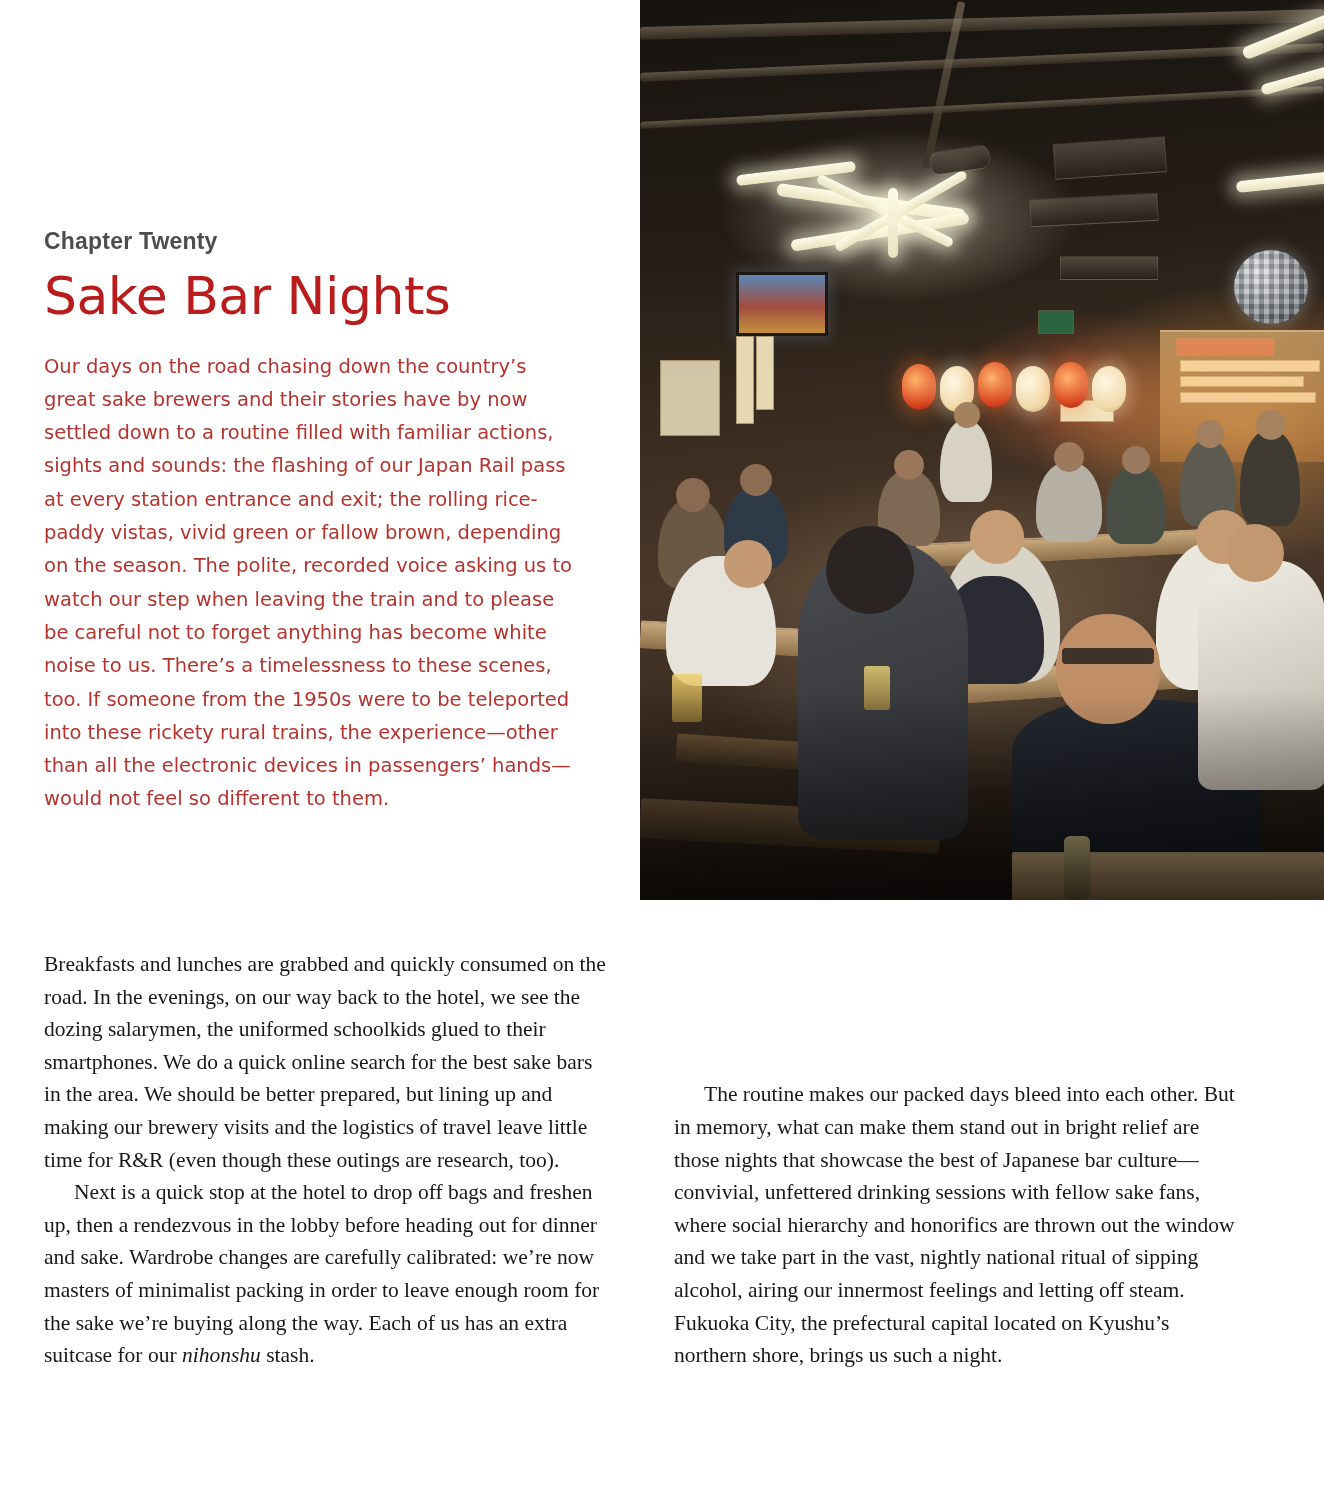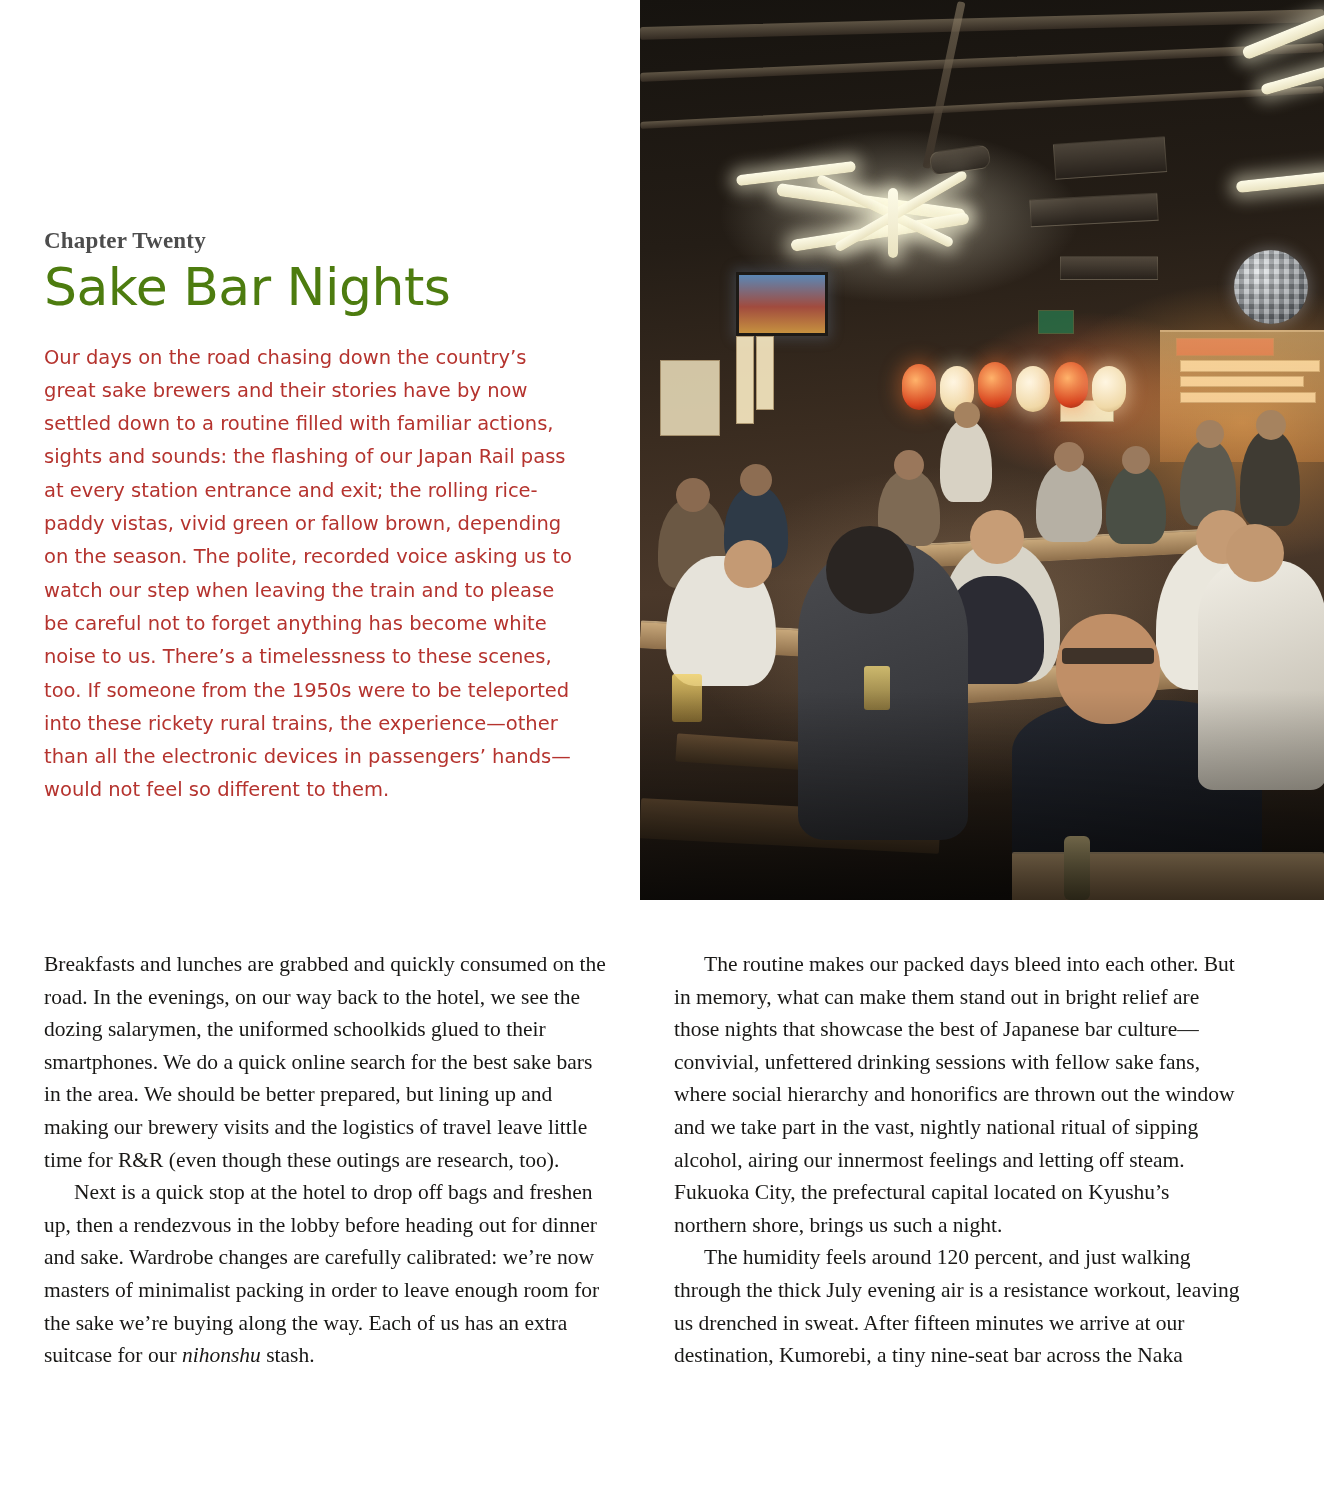--- a/index.html
+++ b/index.html
@@ -17,33 +17,33 @@
   }
 
   
   .opener {
     position: absolute;
     left: 44px;
     top: 228px;
     width: 540px;
   }
   .chapter-label {
-    font-family: Liberation Serif, serif;
+    font-family: Liberation Sans, sans-serif;
     font-weight: bold;
     font-size: 23px;
     letter-spacing: 0.2px;
     color: #4d4d4d;
-    margin: 0 0 6px 0;
+    margin: 0 0 14px 0;
   }
   .chapter-title {
     font-family: "DejaVu Sans", sans-serif;
     font-size: 52px;
     line-height: 1.05;
     font-weight: 400;
-    color: #4d7c0f;
+    color: #b91c1c;
     margin: 0 0 26px 0;
     letter-spacing: -0.5px;
   }
   .lede {
     font-family: "DejaVu Sans", sans-serif;
     font-size: 19.5px;
     line-height: 33.3px;
     color: #b5332e;
     margin: 0;
     width: 530px;
@@ -310,17 +310,16 @@
 
   <div class="body-cols">
     <div class="col">
       <p>Breakfasts and lunches are grabbed and quickly consumed on the road. In the evenings, on our way back to the hotel, we see the dozing salarymen, the uniformed schoolkids glued to their smartphones. We do a quick online search for the best sake bars in the area. We should be better prepared, but lining up and making our brewery visits and the logistics of travel leave little time for R&amp;R (even though these outings are research, too).</p>
       <p class="indent">
         <span></span><span id="left-p2"><span>Next is a quick stop at the hotel to drop off bags and freshen up, then a rendezvous in the lobby before heading out for dinner and sake. Wardrobe changes are carefully calibrated: we’re now masters of minimalist packing in order to leave enough room for the sake we’re buying along the way. Each of us has an extra suitcase for our </span><em>nihonshu</em><span> stash.</span></span>
       </p>
     </div>
     <div class="col">
       <p class="indent">The routine makes our packed days bleed into each other. But in memory, what can make them stand out in bright relief are those nights that showcase the best of Japanese bar culture—convivial, unfettered drinking sessions with fellow sake fans, where social hierarchy and honorifics are thrown out the window and we take part in the vast, nightly national ritual of sipping alcohol, airing our innermost feelings and letting off steam. Fukuoka City, the prefectural capital located on Kyushu’s northern shore, brings us such a night.</p>
-      <p class="indent">The humidity feels around 120 percent, and just walking through the thick July evening air is a resistance workout, leaving us drenched in sweat. After fifteen minutes we arrive at our destination, Kumorebi, a tiny nine-seat bar across the Naka</p>
     </div>
   </div>
 
 </div>
 
 </body></html>

